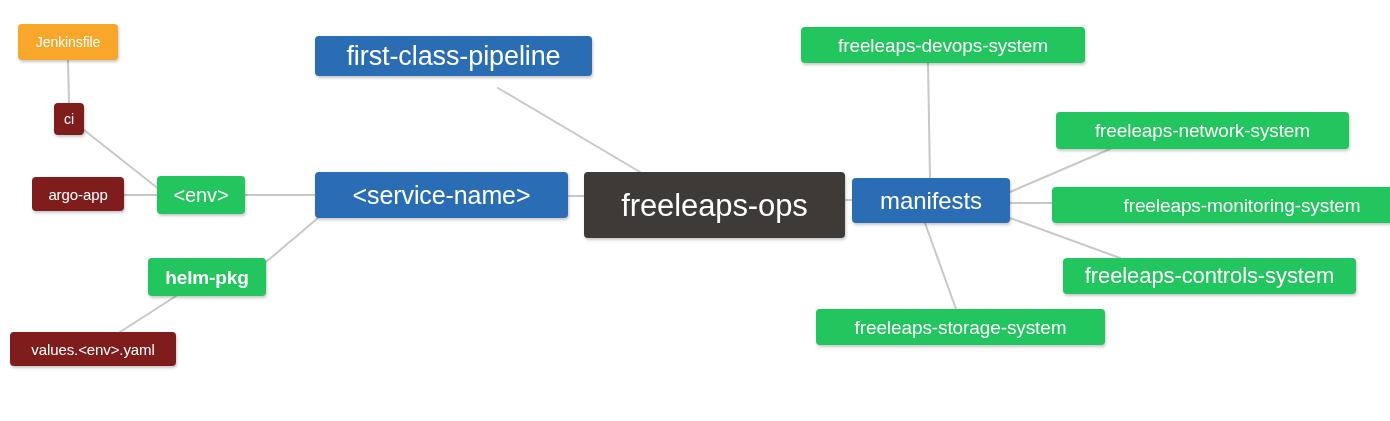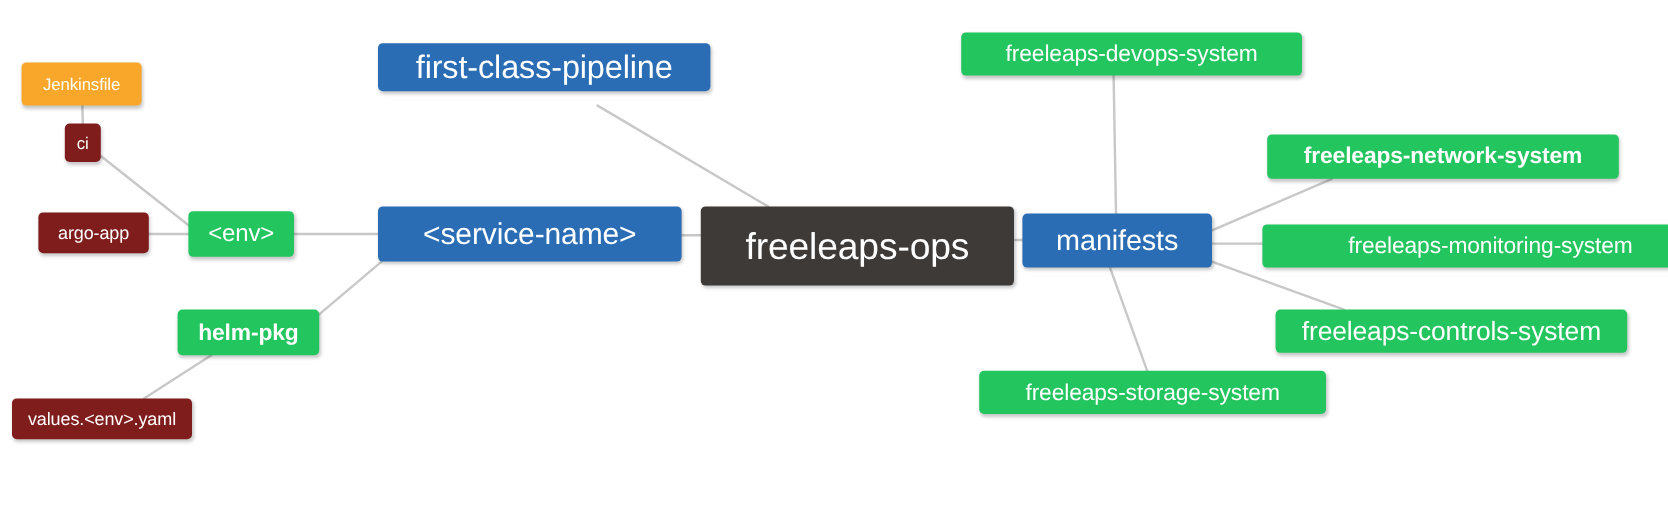--- a/index.html
+++ b/index.html
@@ -69,28 +69,28 @@
       <line x1="176" y1="296" x2="120" y2="332" stroke="#c8c8c8" stroke-width="2" stroke-linecap="round"></line>
       <line x1="498" y1="88" x2="640" y2="172" stroke="#c8c8c8" stroke-width="2" stroke-linecap="round"></line>
       <line x1="568" y1="196" x2="584" y2="196" stroke="#c8c8c8" stroke-width="2" stroke-linecap="round"></line>
       <line x1="845" y1="200" x2="852" y2="200" stroke="#c8c8c8" stroke-width="2" stroke-linecap="round"></line>
       <line x1="930" y1="178" x2="928" y2="63" stroke="#c8c8c8" stroke-width="2" stroke-linecap="round"></line>
       <line x1="1010" y1="192" x2="1110" y2="149" stroke="#c8c8c8" stroke-width="2" stroke-linecap="round"></line>
       <line x1="1010" y1="203" x2="1052" y2="203" stroke="#c8c8c8" stroke-width="2" stroke-linecap="round"></line>
       <line x1="1010" y1="218" x2="1120" y2="258" stroke="#c8c8c8" stroke-width="2" stroke-linecap="round"></line>
       <line x1="925" y1="223" x2="956" y2="309" stroke="#c8c8c8" stroke-width="2" stroke-linecap="round"></line>
     </svg>
-<div class="node orange" style="left: 18px; top: 24px; width: 100px; height: 36px; font-size: 14px; margin-top: 28px;">Jenkinsfile</div>
+<div class="node orange" style="left: 18px; top: 24px; width: 100px; height: 36px; font-size: 14px;">Jenkinsfile</div>
     <div class="node red" style="left: 54px; top: 103px; width: 30px; height: 32px; font-size: 14px;">ci</div>
     <div class="node red" style="left: 32px; top: 177px; width: 92px; height: 34px; font-size: 15px;">argo-app</div>
     <div class="node green" style="left: 157px; top: 176px; width: 88px; height: 38px; font-size: 20px;">&lt;env&gt;</div>
     <div class="node green" style="left: 148px; top: 258px; width: 118px; height: 38px; font-size: 19px; font-weight: bold;">helm-pkg</div>
-    <div class="node red" style="left: 10px; top: 332px; width: 150px; height: 34px; font-size: 15px;">values.&lt;env&gt;.yaml</div>
+    <div class="node red" style="left: 10px; top: 332px; width: 166px; height: 34px; font-size: 15px;">values.&lt;env&gt;.yaml</div>
     <div class="node blue" style="left: 315px; top: 36px; width: 277px; height: 40px; font-size: 27px;">first-class-pipeline</div>
     <div class="node blue" style="left: 315px; top: 172px; width: 253px; height: 46px; font-size: 25px; text-align: center;">&lt;service-name&gt;</div>
     <div class="node root" style="left: 584px; top: 172px; width: 261px; height: 66px; font-size: 31px;">freeleaps-ops</div>
     <div class="node blue" style="left: 852px; top: 178px; width: 158px; height: 45px; font-size: 24px;">manifests</div>
     <div class="node green" style="left: 801px; top: 27px; width: 284px; height: 36px; font-size: 19px;">freeleaps-devops-system</div>
-    <div class="node green" style="left: 1056px; top: 112px; width: 293px; height: 37px; font-size: 19px; font-weight: bold;">freeleaps-network-system</div>
+    <div class="node green" style="left: 1056px; top: 112px; width: 293px; height: 37px; font-size: 19px;">freeleaps-network-system</div>
     <div class="node green" style="left: 1052px; top: 187px; width: 380px; height: 36px; font-size: 19px;">freeleaps-monitoring-system</div>
     <div class="node green" style="left: 1063px; top: 258px; width: 293px; height: 36px; font-size: 22px;">freeleaps-controls-system</div>
     <div class="node green" style="left: 816px; top: 309px; width: 289px; height: 36px; font-size: 19px;">freeleaps-storage-system</div>
   </div>
 
 </body></html>

